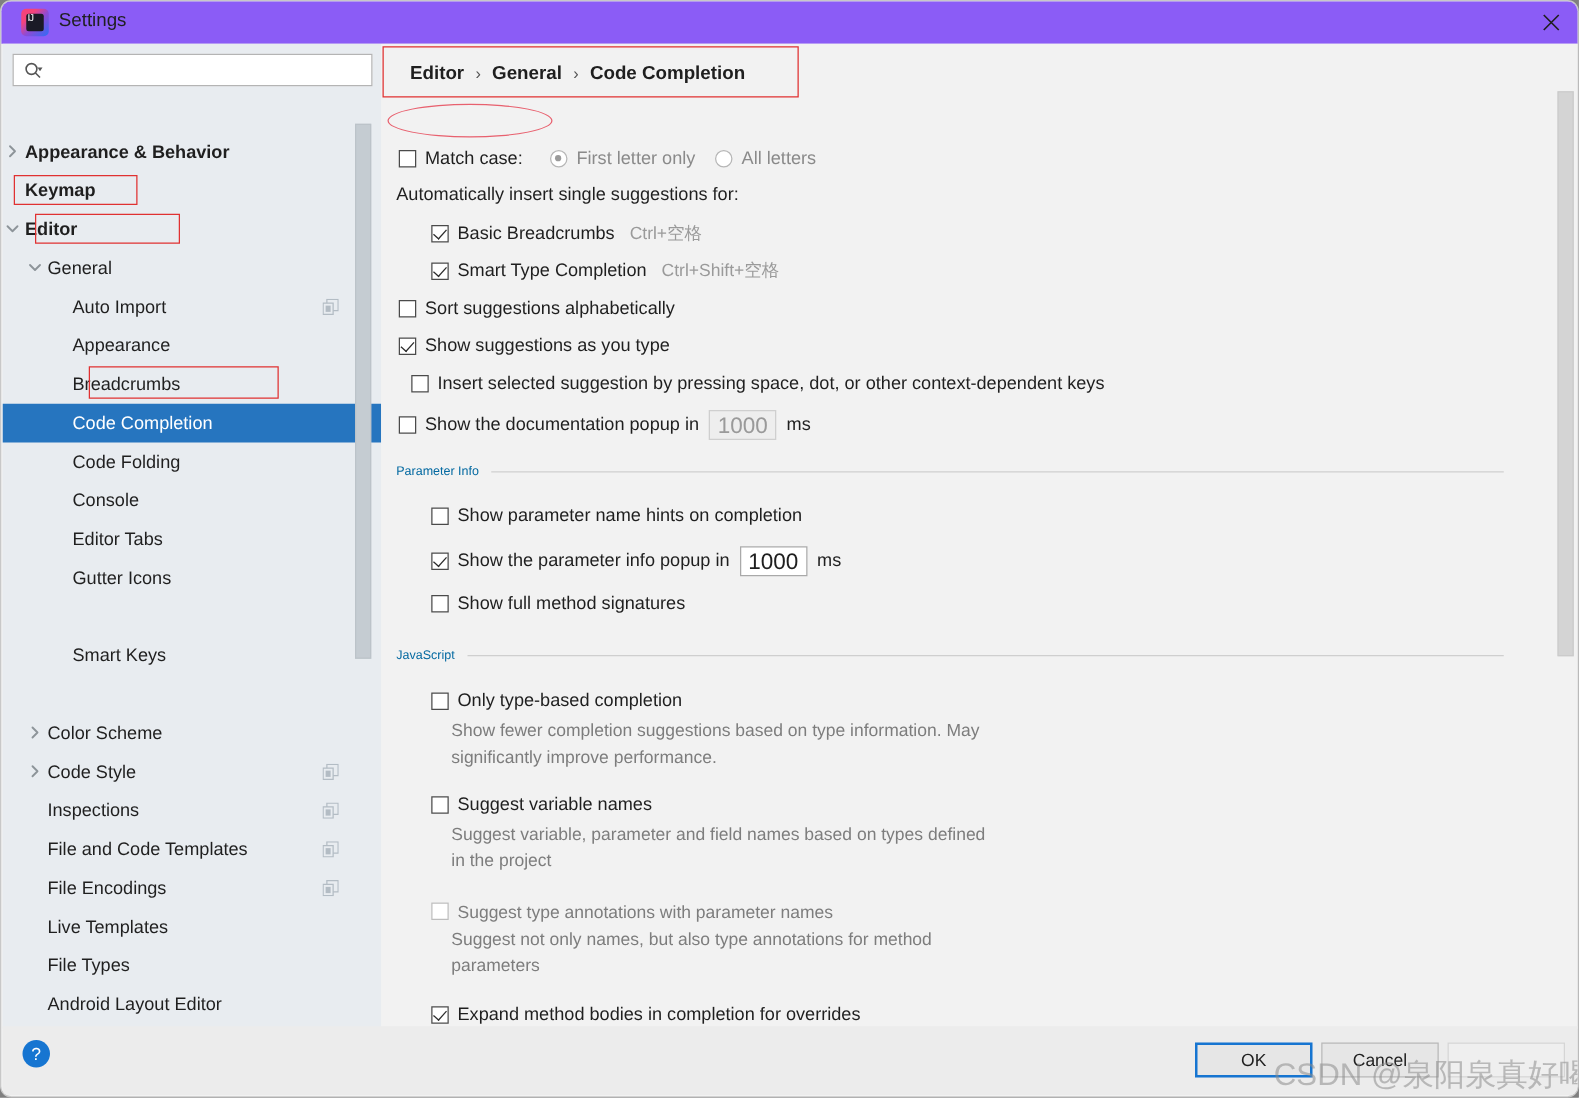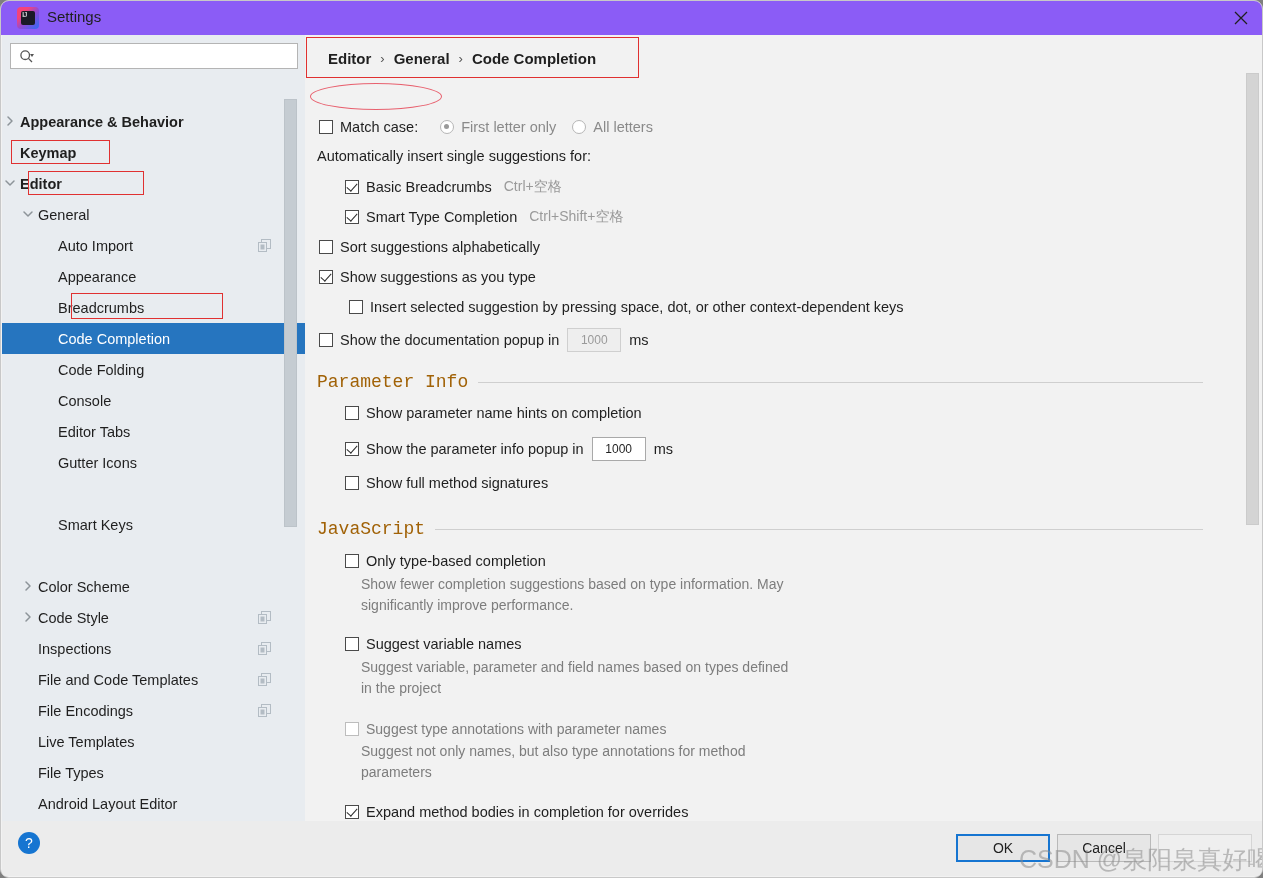--- a/index.html
+++ b/index.html
@@ -141,31 +141,31 @@
     background: #fff; display: inline-block; position: relative;
     margin-right: 7px; flex: 0 0 auto;
   }
   .rb.sel:after {
     content: ""; position: absolute; left: 3px; top: 3px;
     width: 5px; height: 5px; border-radius: 50%; background: #9a9a9a;
   }
 
   .numfield {
     border: 1px solid #a9a9a9; background: #fff;
-    font-size: 12px; color: #1f1f1f;
+    font-size: 18px; color: #1f1f1f;
     height: 24px; width: 54px;
     display: flex; align-items: center; justify-content: center;
     margin: 0 8px;
   }
   .numfield.disabled { border-color: #cfcfcf; background: #eeeeee; color: #9a9a9a; }
 
   .group-head {
     position: absolute; display: flex; align-items: center; width: 886px;
   }
-  .group-head .gl { font-size: 18px; color: #a16207; padding-right: 10px; font-family: Liberation Mono, monospace; }
+  .group-head .gl { font-size: 10px; color: #0369a1; padding-right: 10px; }
   .group-head .gline { flex: 1; height: 1px; background: #cfcfcf; }
 
   #content-scroll-track {
     position: absolute; right: 2px; top: 0; width: 13px; height: 788px;
   }
   #content-scroll-thumb {
     position: absolute; right: 2px; width: 13px;
     background: #d4d4d4; border: 1px solid #cbcbcb;
   }
 
@@ -399,21 +399,21 @@
     <div class="row" style="left:14px; top:204px;">
       <span class="cb"></span>
       <span class="lbl">Sort suggestions alphabetically</span>
     </div>
 
     <div class="row" style="left:14px; top:234px;">
       <span class="cb checked"></span>
       <span class="lbl">Show suggestions as you type</span>
     </div>
 
-    <div class="row" style="left:44px; top:264px;">
+    <div class="row" style="left:24px; top:264px;">
       <span class="cb"></span>
       <span class="lbl">Insert selected suggestion by pressing space, dot, or other context-dependent keys</span>
     </div>
 
     <div class="row" style="left:14px; top:293px;">
       <span class="cb"></span>
       <span class="lbl">Show the documentation popup in</span>
       <span class="numfield disabled">1000</span>
       <span class="lbl">ms</span>
     </div>

